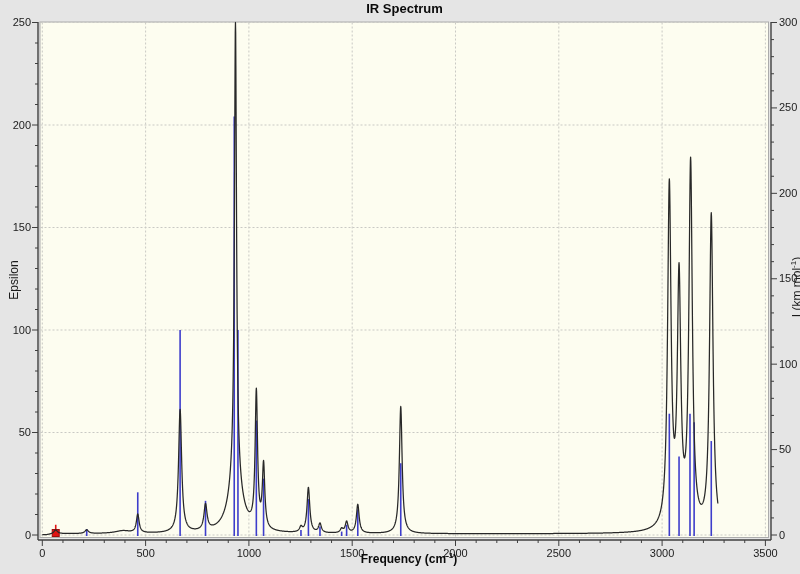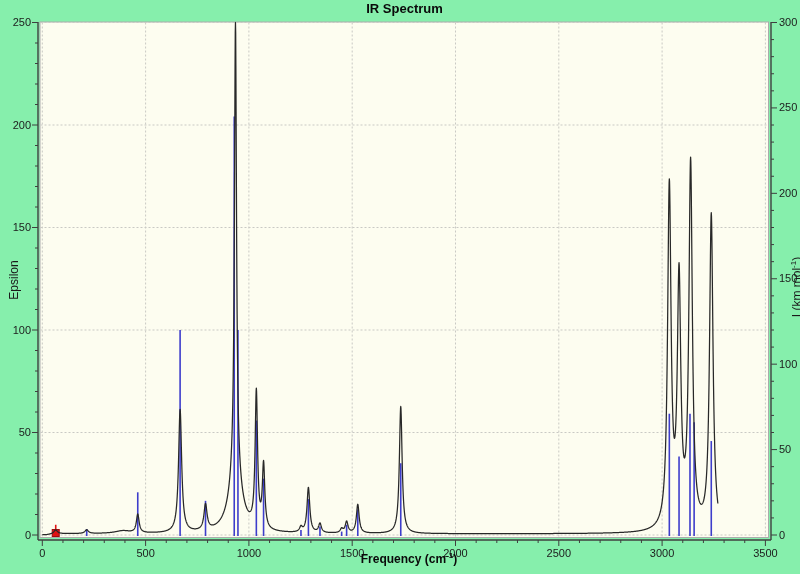--- a/index.html
+++ b/index.html
@@ -1,19 +1,19 @@
 <!DOCTYPE html>
 <html><head>
 <meta charset="utf-8">
 <style>
   html,body{margin:0;padding:0;}
   #app{
     position:relative;
     width:800px;height:574px;
-    background:#86efac;
+    background:#e5e5e5;
     overflow:hidden;
     font-family:"Liberation Sans", sans-serif;
     color:#111;
   }
   .chart-title{
     position:absolute;left:40px;top:1px;width:729px;
     text-align:center;font-size:13px;font-weight:bold;color:#0a0a0a;
   }
   .x-label{
     position:absolute;left:40px;top:551px;width:738px;

